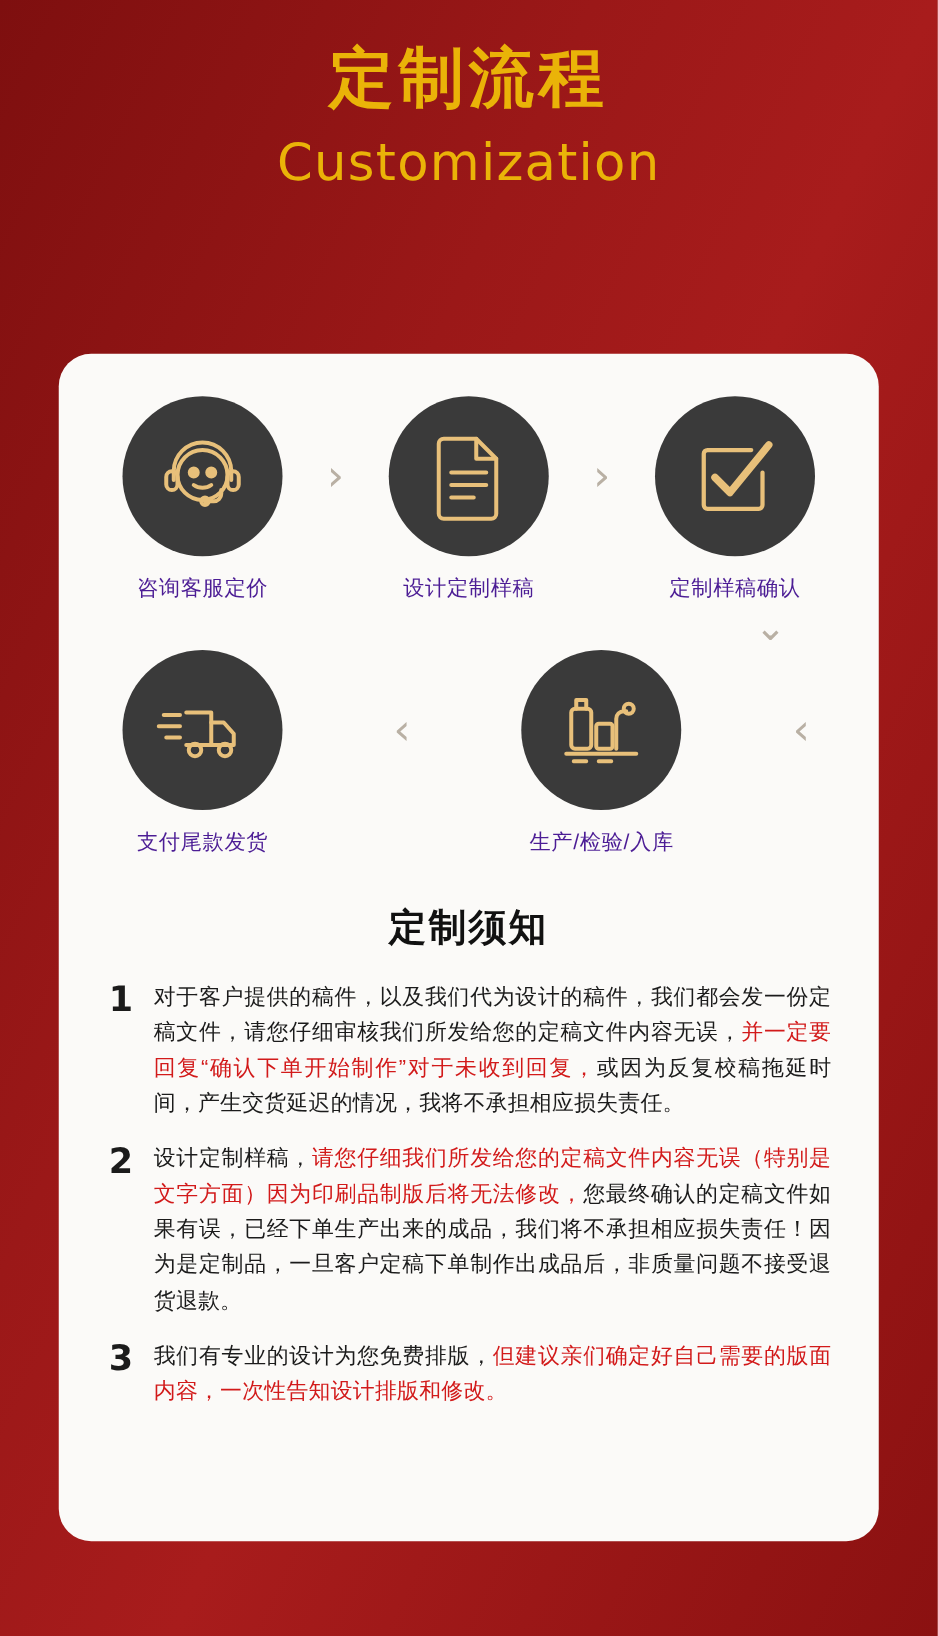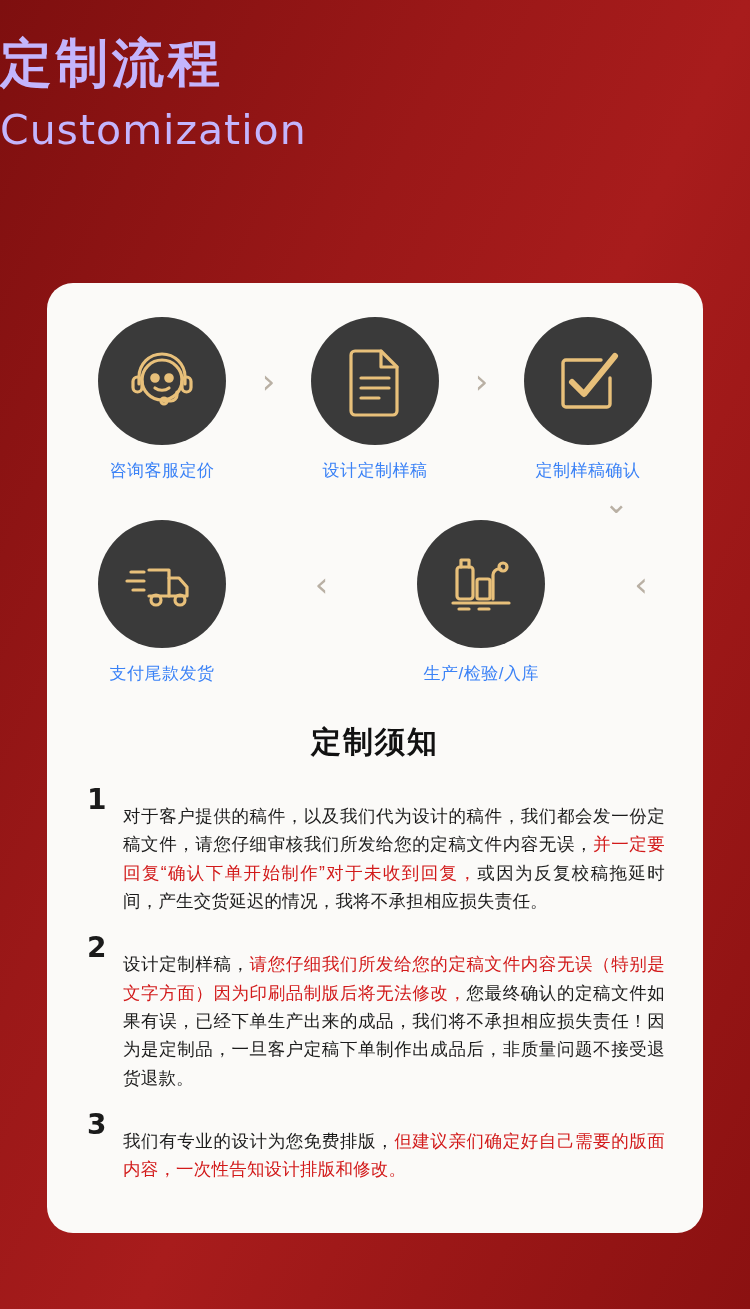--- a/index.html
+++ b/index.html
@@ -12,21 +12,22 @@
     height: 1309px;
     font-family: "Liberation Sans", sans-serif;
     background: linear-gradient(115deg, #7e0f0f 0%, #9b1818 35%, #a81c1c 55%, #8b1111 100%);
     overflow: hidden;
     position: relative;
   }
 
   
   .header {
     padding-top: 34px;
-    color: #c4b5fd;
+    text-align: center;
+    color: #eab308;
   }
   .header .cn-title {
     font-size: 52px;
     font-weight: bold;
     letter-spacing: 4px;
     line-height: 1.15;
   }
   .header .en-title {
     font-size: 41px;
     font-weight: normal;
@@ -67,21 +68,21 @@
     border-radius: 50%;
     background: #3a3a3a;
     display: flex;
     align-items: center;
     justify-content: center;
   }
   .circle svg { display: block; }
   .step-label {
     margin-top: 14px;
     font-size: 17px;
-    color: #3b82f6;
+    color: #4c1d95;
     letter-spacing: 0.5px;
     white-space: nowrap;
   }
   .arrow {
     width: 44px;
     text-align: center;
     color: #b9b0a4;
     font-size: 34px;
     line-height: 128px;
     font-family: "DejaVu Sans", sans-serif;
@@ -127,21 +128,20 @@
     line-height: 1.1;
     padding-top: 2px;
   }
   .notice-text {
     flex: 1;
     font-size: 17.5px;
     line-height: 1.62;
     color: #1b1b1b;
     text-align: justify;
     letter-spacing: 0.2px;
-    margin-top: 19px;
   }
   .hl { color: #d21a1a; }
 </style>
 </head>
 <body>
 
 <div class="header">
   <div class="cn-title">定制流程</div>
   <div class="en-title">
     <div>Customization</div>

